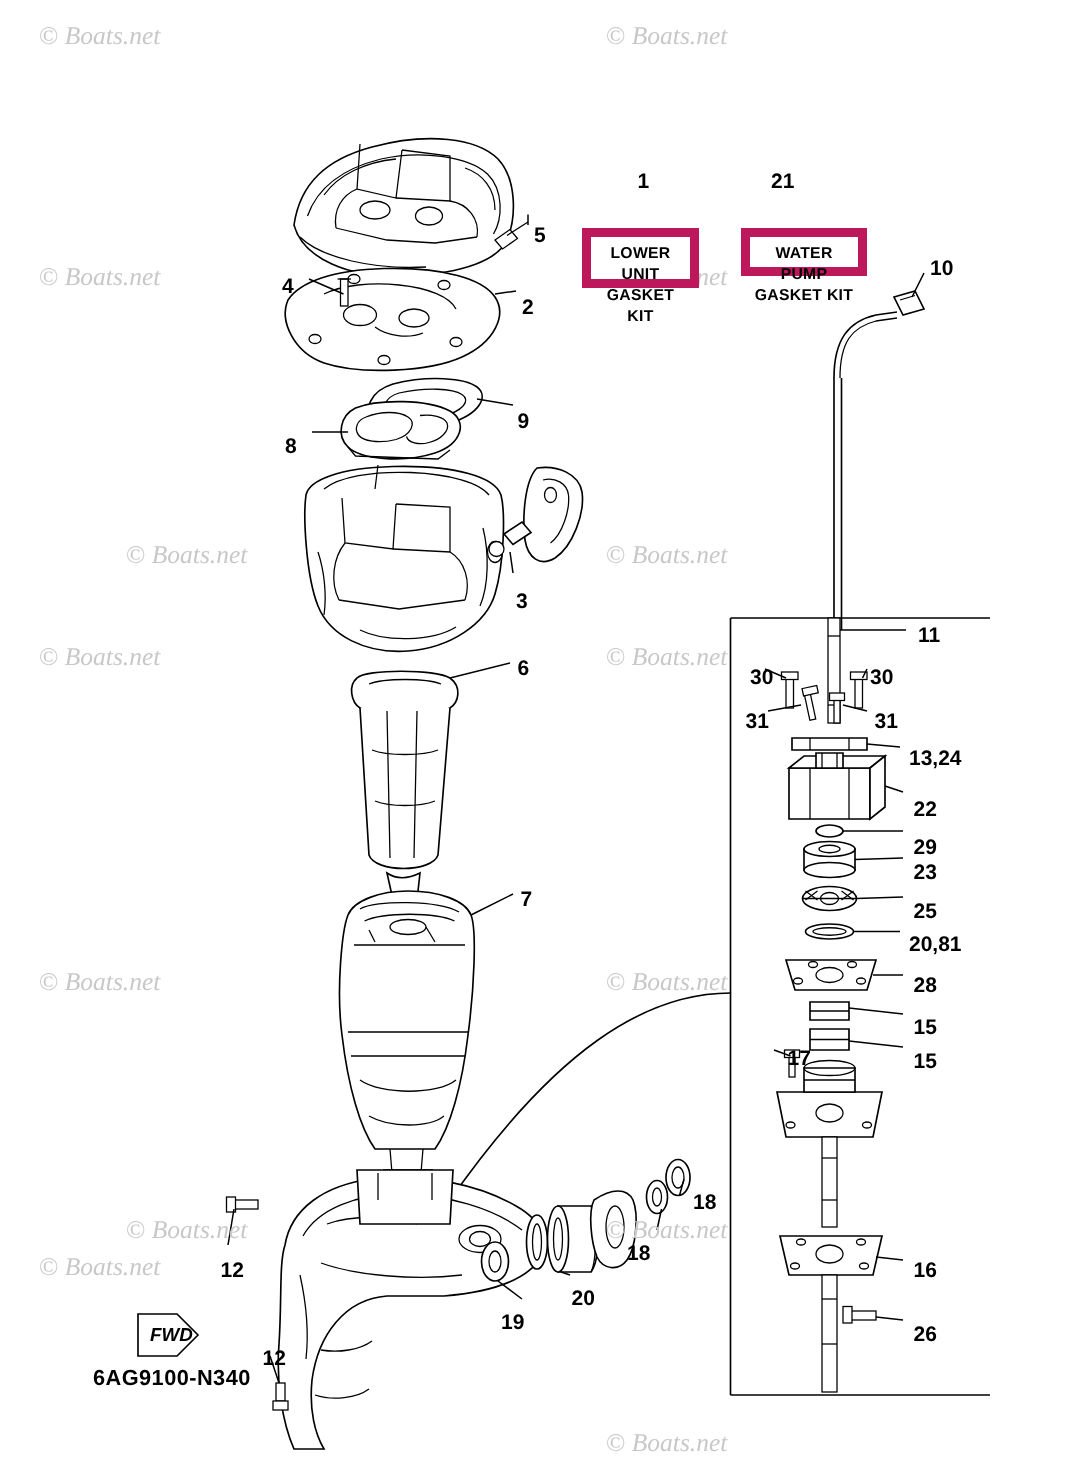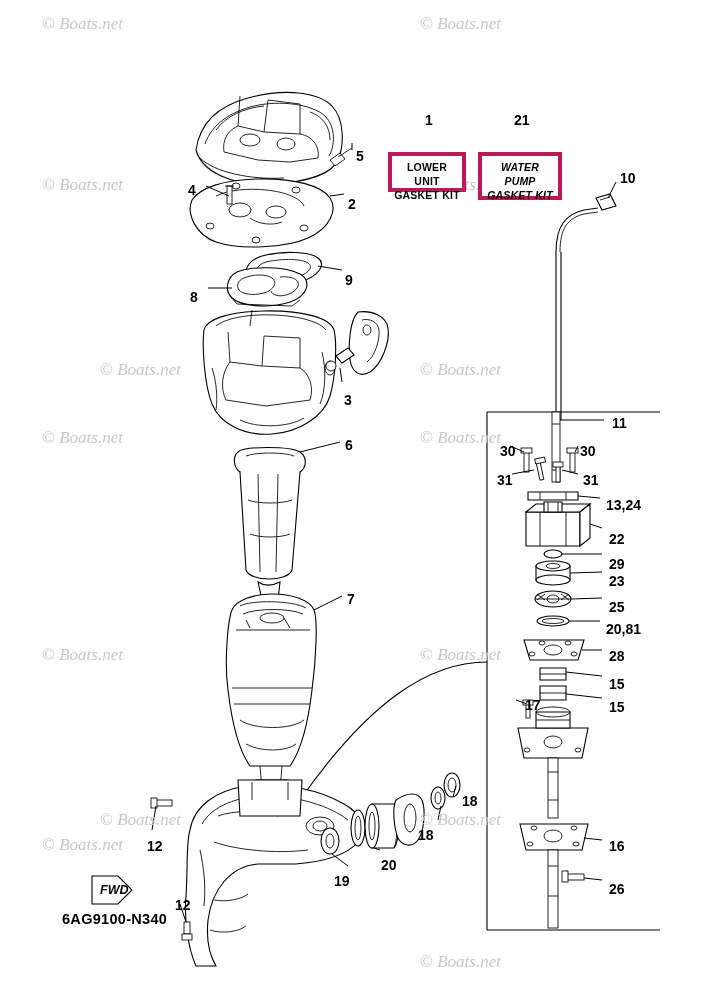--- a/index.html
+++ b/index.html
@@ -23,37 +23,36 @@
   }
   .wm {
     position: absolute;
     color: #c8c8c8;
     font-family: "Liberation Serif", serif;
     font-size: 17px;
     font-style: italic;
     white-space: nowrap;
     user-select: none;
     pointer-events: none;
-    margin-left: 16px;
   }
   .wm .c {
     font-size: 17px;
     font-style: normal;
   }
   .callout {
     position: absolute;
     font-family: "Liberation Sans", sans-serif;
     font-size: 14px;
     font-weight: 700;
     color: #000;
     white-space: nowrap;
   }
   .kitbox {
     position: absolute;
-    border: 4px solid #be185d;
+    border: 6px solid #be185d;
     background: #fff;
     text-align: center;
     font-size: 10.5px;
     font-weight: 700;
     line-height: 14px;
     letter-spacing: 0.2px;
     padding: 4px 2px;
     box-sizing: border-box;
   }
   .partcode {
@@ -425,21 +424,21 @@
     <div class="wm" style="left: 84px; top: 810px;"><span class="c">©</span> Boats.net</div>
     <div class="wm" style="left: 404px; top: 810px;"><span class="c">©</span> Boats.net</div>
     <div class="wm" style="left: 26px; top: 835px;"><span class="c">©</span> Boats.net</div>
     <div class="wm" style="left: 404px; top: 952px;"><span class="c">©</span> Boats.net</div>
   </div>
 
 <div class="kitbox" style="left:388px; top:152px; width:78px; height:40px;">
   <div>LOWER UNIT</div>
   <div>GASKET KIT</div>
 </div>
-<div class="kitbox" style="left:478px; top:152px; width:84px; height:48px;font-style:italic;">
+<div class="kitbox" style="left:494px; top:152px; width:84px; height:32px;">
   <div>WATER PUMP</div>
   <div>GASKET KIT</div>
 </div>
 
 <div id="callouts">
     <div class="callout" style="left: 425px; top: 112px;">1</div>
     <div class="callout" style="left: 514px; top: 112px;">21</div>
     <div class="callout" style="left: 620px; top: 170px;">10</div>
     <div class="callout" style="left: 356px; top: 148px;">5</div>
     <div class="callout" style="left: 188px; top: 182px;">4</div>

